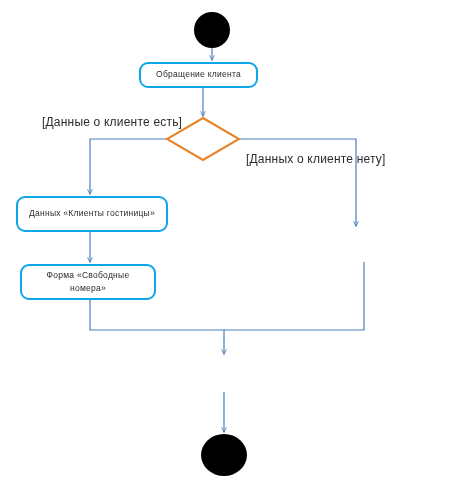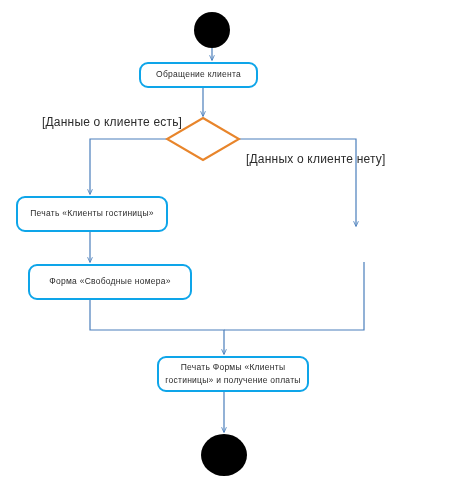--- a/index.html
+++ b/index.html
@@ -98,28 +98,24 @@
 
   <svg class="decision-hit" style="left:165px; top:116px;" width="76" height="46" viewBox="0 0 76 46">
     <polygon points="38,2 74,23 38,44 2,23" fill="#ffffff" stroke="#e8852b" stroke-width="2.2"></polygon>
   </svg>
 
   <div class="guard-label" style="left:42px; top:115px;">[Данные о клиенте есть]</div>
 
   <div class="guard-label" style="left:246px; top:116px;margin-top:36px;">[Данных о клиенте нету]</div>
 
   <div class="node action-node" style="left:16px; top:196px; width:152px; height:36px;">
-    <span class="action-label">Печать «Клиенты гостиницы»</span>
+    <span class="action-label">Данных «Клиенты гостиницы»</span>
   </div>
 
-  <div class="node action-node" style="left:28px; top:264px; width:164px; height:36px;">
+  <div class="node action-node" style="left:20px; top:264px; width:136px; height:36px;">
     <span class="action-label">Форма «Свободные номера»</span>
   </div>
 
 
-  <div class="node action-node" style="left:157px; top:356px; width:152px; height:36px;">
-    <span class="action-label">Печать Формы «Клиенты
-гостиницы» и получение оплаты</span>
-  </div>
 
   <div class="node final-node" style="left:201px; top:434px; width:46px; height:42px;"></div>
 
 </div>
 
 </body></html>

